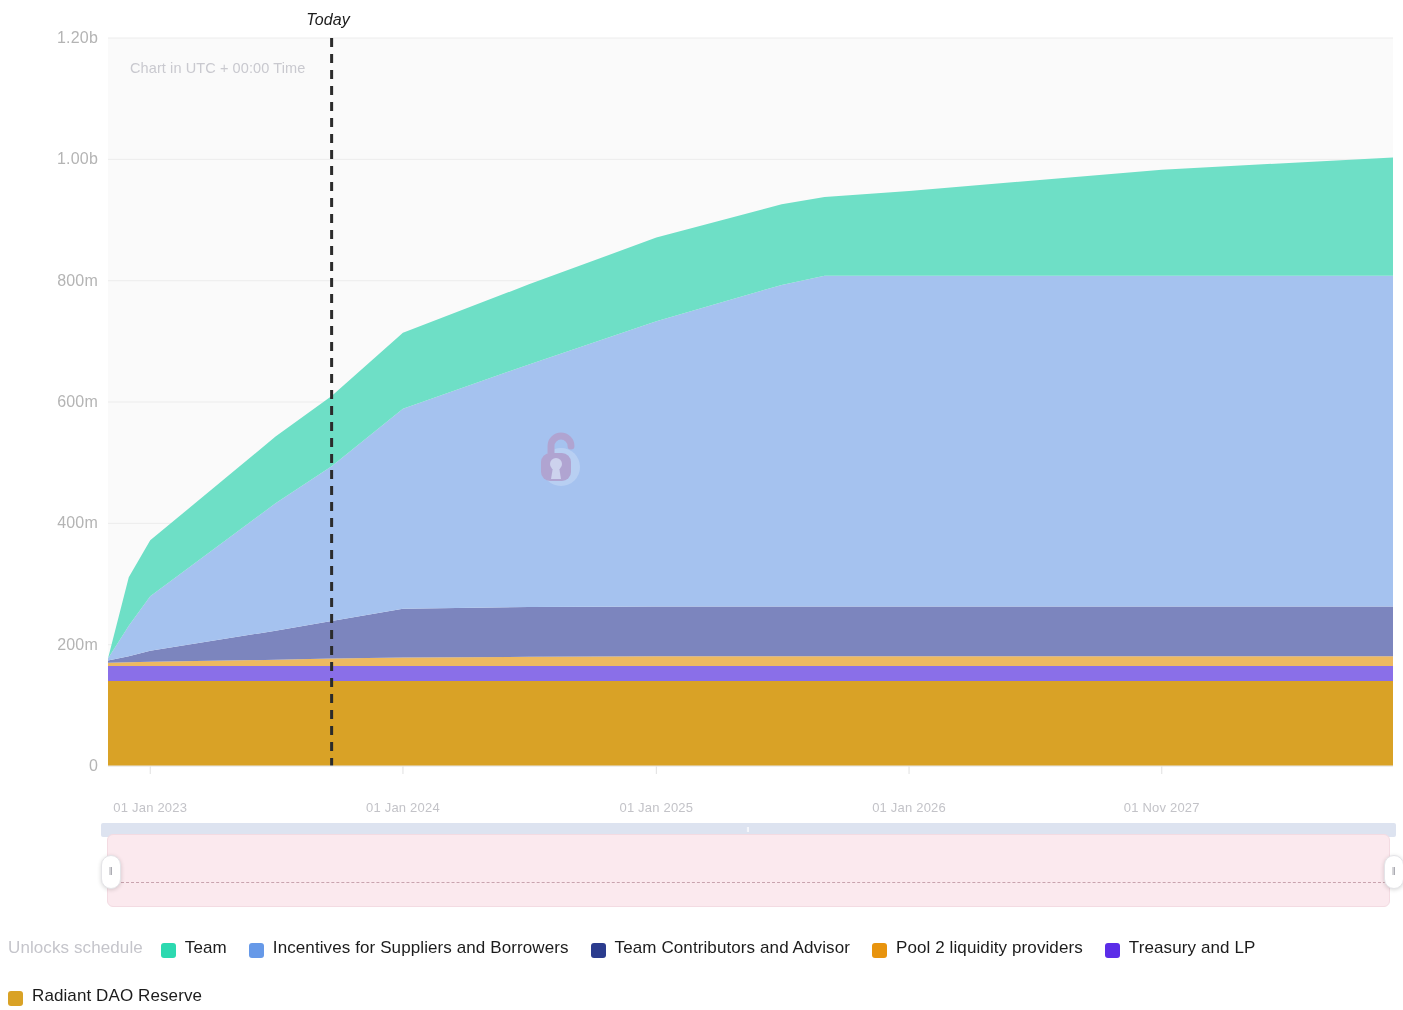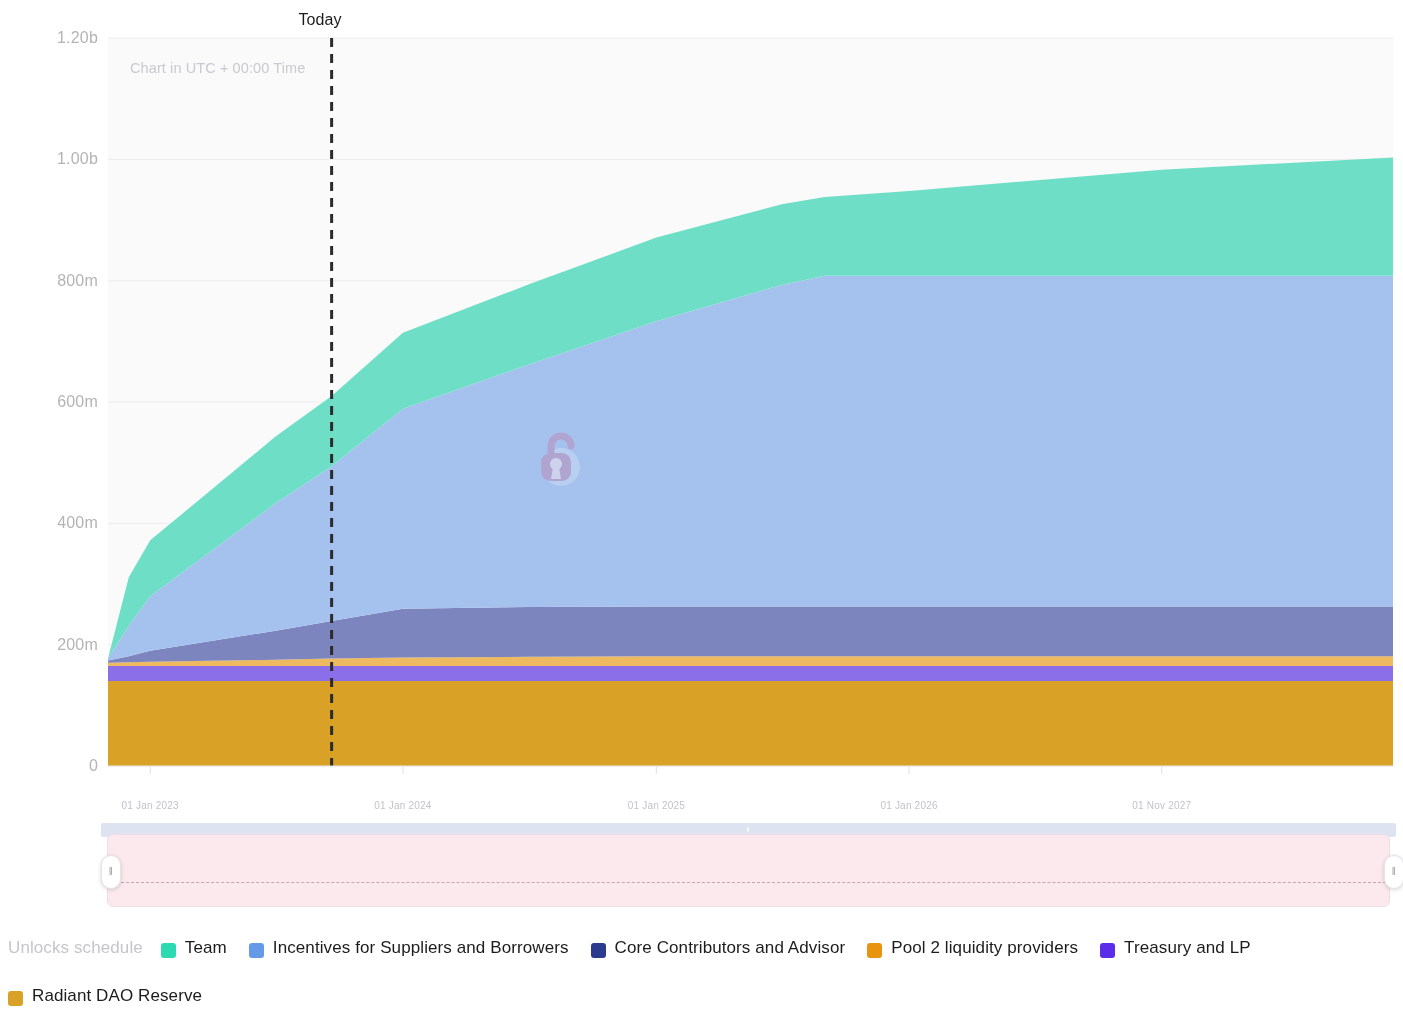--- a/index.html
+++ b/index.html
@@ -48,21 +48,21 @@
     line-height: 14px;
   }
   .y-axis-labels {
     position: absolute;
     left: 38px; top: 0;
     width: 60px; height: 820px;
   }
 
   .x-label {
     position: absolute;
-    font-size: 10px;
+    font-size: 13px;
     color: #c3c3c8;
     letter-spacing: .2px;
     white-space: nowrap;
     transform: translateX(-50%);
     top: 800px;
   }
 
   .utc-note {
     position: absolute;
     left: 130px; top: 60px;
@@ -238,21 +238,21 @@
       </div>
     <div id="x-axis-labels">
         <div class="x-label" style="left: 150.233px;">01 Jan 2023</div>
         <div class="x-label" style="left: 402.941px;">01 Jan 2024</div>
         <div class="x-label" style="left: 656.341px;">01 Jan 2025</div>
         <div class="x-label" style="left: 909.048px; text-align: center;">01 Jan 2026</div>
         <div class="x-label" style="left: 1161.76px;">01 Nov 2027</div>
       </div>
 
     <div class="utc-note">Chart in UTC + 00:00 Time</div>
-    <div class="today-label" id="today-label" style="left: 320px;">Today</div>
+    <div class="today-label" id="today-label" style="left: 328px; font-style: italic;">Today</div>
 
     <div class="watermark">
       <svg width="54" height="56" viewBox="0 0 54 56">
         <circle cx="25" cy="36" r="19" fill="#ffffff" opacity="0.35"></circle>
         <path d="M15 22 L15 15 A10 10 0 0 1 35 15" fill="none" stroke="#b793c0" stroke-width="7" stroke-linecap="round"></path>
         <rect x="5" y="22" width="30" height="28" rx="9" fill="#b793c0"></rect>
         <circle cx="20" cy="33" r="6" fill="#e6dced"></circle>
         <path d="M17 36 L23 36 L25 48 L15 48 Z" fill="#e6dced"></path>
       </svg>
     </div>
@@ -278,21 +278,21 @@
   <div class="legend-item">
         <span class="legend-swatch" style="background: rgb(44, 217, 176);"></span>
         <span class="legend-label">Team</span>
       </div>
       <div class="legend-item">
         <span class="legend-swatch" style="background: rgb(102, 153, 232);"></span>
         <span class="legend-label">Incentives for Suppliers and Borrowers</span>
       </div>
       <div class="legend-item">
         <span class="legend-swatch" style="background: rgb(43, 60, 142);"></span>
-        <span class="legend-label">Core Contributors and Advisor</span>
+        <span class="legend-label">Team Contributors and Advisor</span>
       </div>
       <div class="legend-item">
         <span class="legend-swatch" style="background: rgb(232, 148, 14);"></span>
         <span class="legend-label">Pool 2 liquidity providers</span>
       </div>
       <div class="legend-item">
         <span class="legend-swatch" style="background: rgb(91, 45, 232);"></span>
         <span class="legend-label">Treasury and LP</span>
       </div>
       <div style="flex-basis: 100%; height: 0px;"></div>

